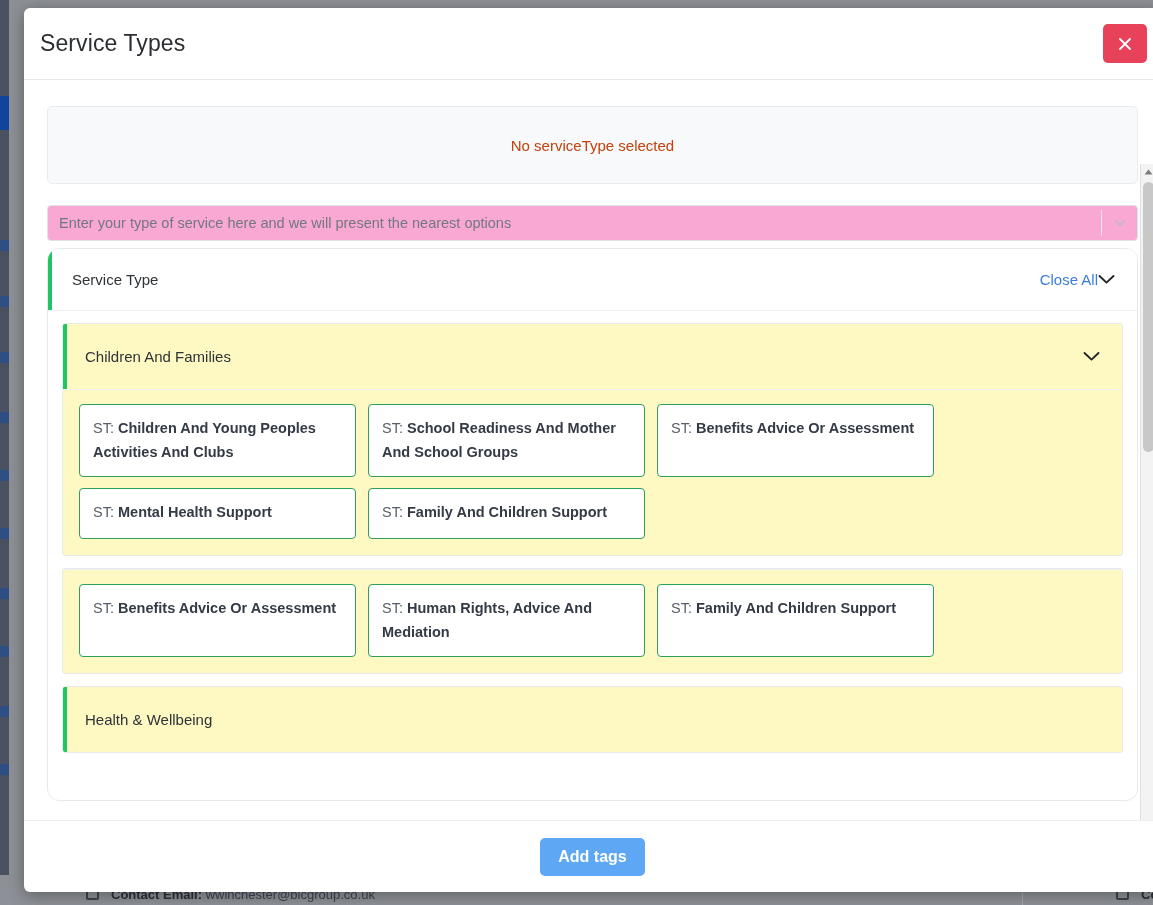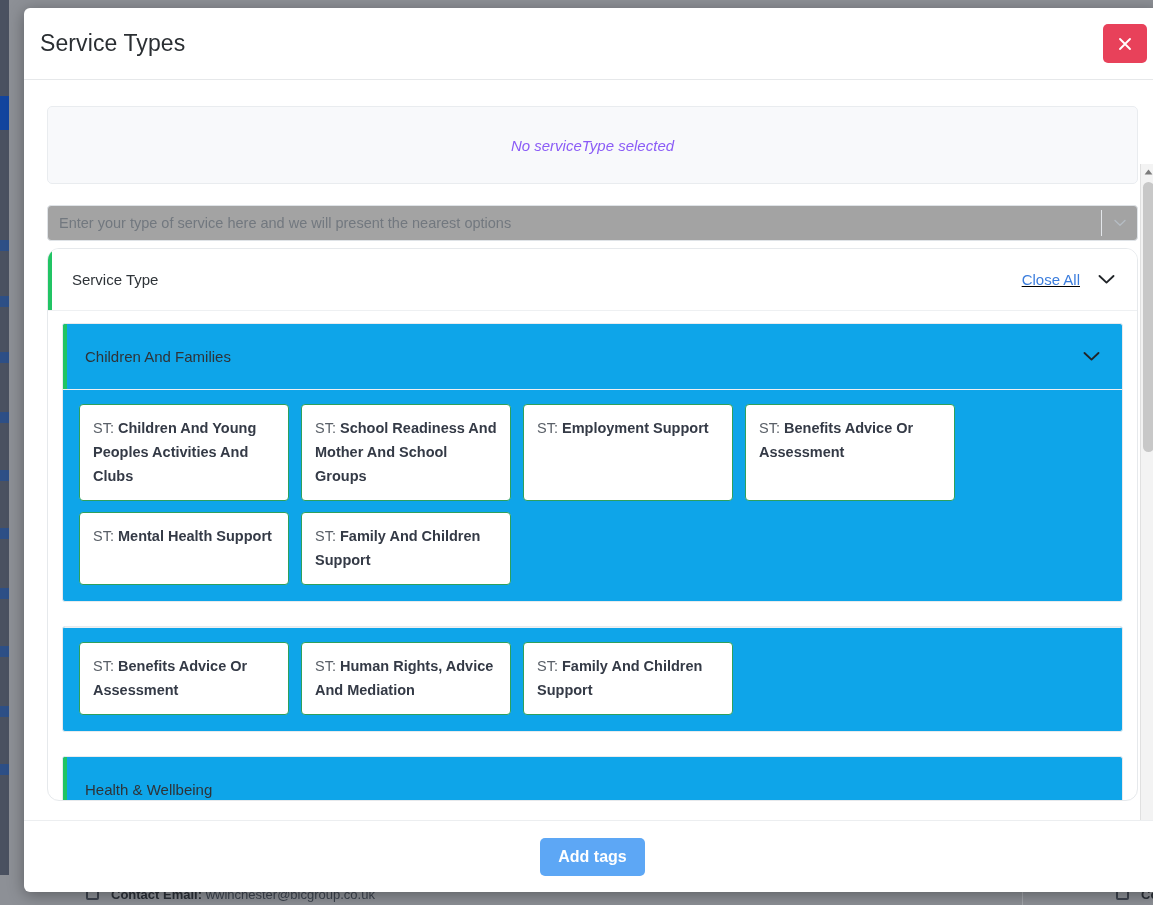--- a/index.html
+++ b/index.html
@@ -140,31 +140,30 @@
     height: 78px;
     border: 1px solid #e9ecef;
     border-radius: 5px;
     background: #f8f9fb;
     display: flex;
     align-items: center;
     justify-content: center;
   }
   .selected-box-text {
     font-size: 15px;
-    color: #8b5cf6;
-    font-style: italic;
+    color: #c2410c;
   }
 
   
   .search-select {
     margin-top: 21px;
     height: 36px;
     border: 1px solid #dfe3e7;
     border-radius: 4px;
-    background: #a3a3a3;
+    background: #f9a8d4;
     display: flex;
     align-items: center;
     padding-left: 11px;
   }
   .search-select input {
     flex: 1 1 auto;
     border: none;
     outline: none;
     font-family: "Liberation Sans", sans-serif;
     font-size: 14.5px;
@@ -204,44 +203,42 @@
     cursor: pointer;
   }
   .acc-head-title {
     font-size: 15px;
     color: #2e3338;
   }
   .acc-head-right {
     margin-left: auto;
     display: flex;
     align-items: center;
-    gap: 18px;
-    text-decoration: underline;
   }
   .close-all-link {
     font-size: 15px;
     color: #3b7ddd;
     cursor: pointer;
   }
   .chev {
     color: #212529;
     display: flex;
     align-items: center;
   }
 
   .acc-inner-wrap {
     border-top: 1px solid #eef0f2;
     padding: 12px 14px 0 14px;
   }
 
   .group {
     border: 1px solid #e8ebee;
     border-radius: 3px;
-    background: #0ea5e9;
-    margin-bottom: 24px;
+    background: #fef9c3;
+    margin-bottom: 12px;
     overflow: hidden;
   }
   .group-head {
     display: flex;
     align-items: center;
     height: 65px;
     padding: 0 22px 0 18px;
     border-left: 4px solid #21c464;
     cursor: pointer;
   }
@@ -253,21 +250,21 @@
 
   .group-body {
     border-top: 1px solid #eef0f2;
     padding: 14px 16px 16px 16px;
     display: flex;
     flex-wrap: wrap;
     gap: 11px 12px;
   }
 
   .tag-card {
-    width: 210px;
+    width: 277px;
     min-height: 51px;
     border: 1px solid #2ea05c;
     border-radius: 4px;
     background: #fff;
     padding: 11px 13px 12px 13px;
     font-size: 14.5px;
     line-height: 24px;
     color: #343a46;
     cursor: pointer;
   }
@@ -436,24 +433,20 @@
             <div class="tag-card">
               <span class="tag-prefix">ST:</span>
               <span class="tag-name">Children And Young Peoples Activities And Clubs</span>
             </div>
             <div class="tag-card">
               <span class="tag-prefix">ST:</span>
               <span class="tag-name">School Readiness And Mother And School Groups</span>
             </div>
             <div class="tag-card">
               <span class="tag-prefix">ST:</span>
-              <span class="tag-name">Employment Support</span>
-            </div>
-            <div class="tag-card">
-              <span class="tag-prefix">ST:</span>
               <span class="tag-name">Benefits Advice Or Assessment</span>
             </div>
             <div class="tag-card">
               <span class="tag-prefix">ST:</span>
               <span class="tag-name">Mental Health Support</span>
             </div>
             <div class="tag-card">
               <span class="tag-prefix">ST:</span>
               <span class="tag-name">Family And Children Support</span>
             </div>

